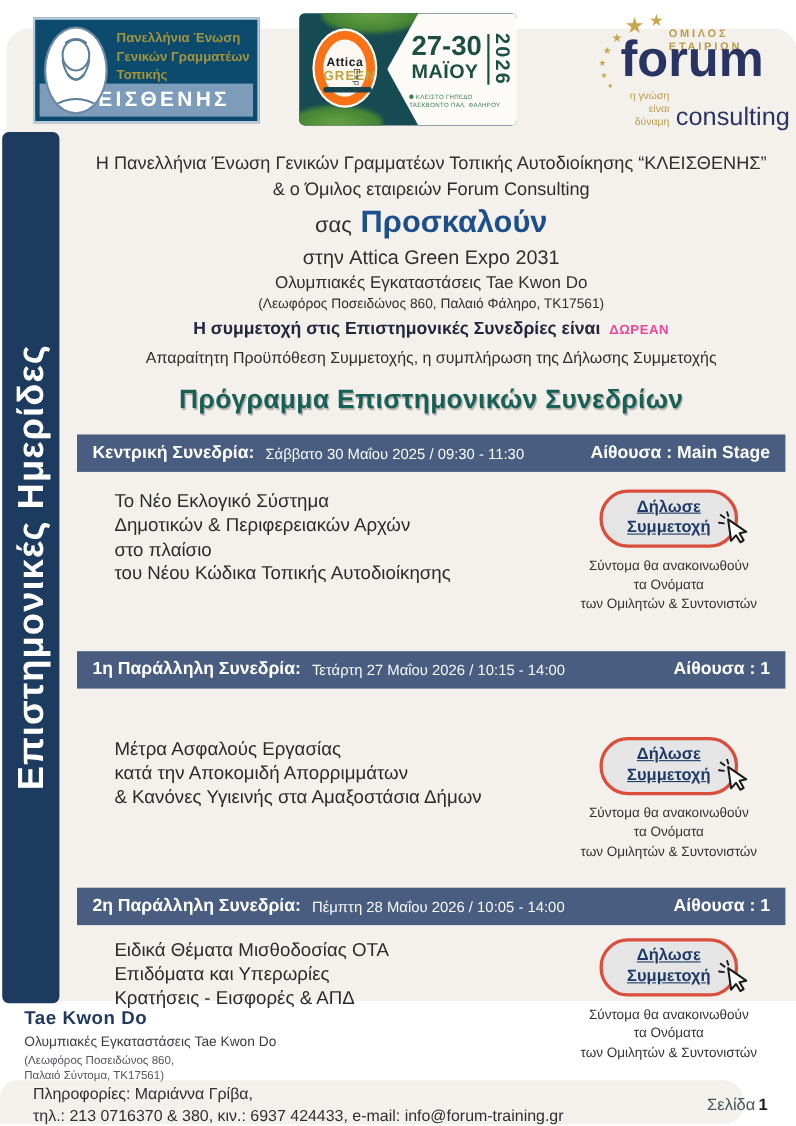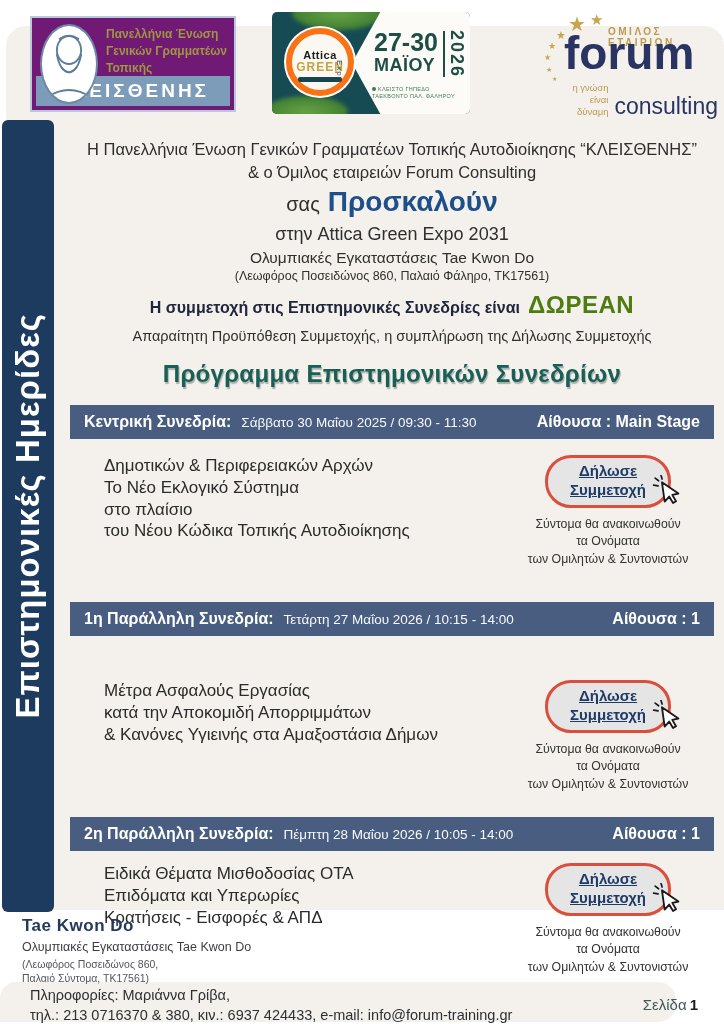--- a/index.html
+++ b/index.html
@@ -26,21 +26,21 @@
     background:#1d3b5e;border-radius:6px;z-index:3;
     display:flex;align-items:center;justify-content:center;
   }
   .sidebar span{
     writing-mode:vertical-rl;transform:rotate(180deg);
     color:#ffffff;font-size:33px;font-weight:bold;letter-spacing:1px;white-space:nowrap;
   }
   
   .logo-kl{
     position:absolute;left:30px;top:16px;width:206px;height:96px;z-index:4;
-    background:#701a75;border:2px solid #b7c9da;box-sizing:border-box;
+    background:#0c4a6e;border:2px solid #b7c9da;box-sizing:border-box;
   }
   .kl-band{
     position:absolute;left:4px;right:4px;bottom:4px;height:30px;
     background:#7d9cba;color:#fff;text-align:center;line-height:30px;
     font-size:19px;letter-spacing:3px;font-weight:600;
   }
   .kl-oval{
     position:absolute;left:8px;top:6px;width:58px;height:80px;background:#fff;
     border:2px solid #6d89a6;border-radius:50%;z-index:2;overflow:hidden;box-sizing:border-box;
   }
@@ -54,22 +54,22 @@
     background:#174b54;border-radius:5px;overflow:hidden;
   }
   .leaf{position:absolute;border-radius:50%;filter:blur(2px);background:radial-gradient(ellipse at center,#67a344 0%,#3f7d31 75%);}
   .leaf1{left:20px;top:-16px;width:92px;height:34px;}
   .leaf2{left:-8px;bottom:-14px;width:84px;height:32px;}
   .expo-white{
     position:absolute;right:0;top:0;width:118px;height:102px;background:#fcfbf7;
     clip-path:polygon(24% 0,100% 0,100% 100%,24% 100%,0 50%);
   }
   .expo-badge{
-    position:absolute;left:14px;top:16px;width:68px;height:68px;border-radius:50%;
-    background:#fbf8f1;border:6px solid #f97316;box-shadow:0 0 0 2px #ffffff;
+    position:absolute;left:14px;top:16px;width:55px;height:68px;border-radius:50%;
+    background:#fbf8f1;border:8px solid #f97316;box-shadow:0 0 0 2px #ffffff;
     box-sizing:border-box;text-align:center;z-index:2;
   }
   .expo-badge .b-city{font-size:11px;font-weight:bold;color:#1c1c1c;margin-top:15px;letter-spacing:.5px;}
   .expo-badge .b-green{font-size:12px;font-weight:bold;color:#c5a43f;letter-spacing:1px;line-height:1.1;}
   .expo-badge .b-banner{width:44px;height:5px;background:#18454d;margin:3px auto 0;border-radius:2px;}
   .expo-badge .b-expo{
     position:absolute;right:4px;top:26px;font-size:8px;color:#444;
     writing-mode:vertical-rl;letter-spacing:1px;
   }
   .expo-dates{position:absolute;left:102px;top:18px;display:flex;align-items:flex-start;z-index:2;}
@@ -95,21 +95,21 @@
   .title{color:#e5392e;font-size:32px;font-weight:bold;letter-spacing:1px;margin:12px 0 0;}
   .intro-line{font-size:16.5px;margin-top:8px;color:#2e2e2e;}
   .intro-line2{font-size:16.5px;margin-top:4px;color:#2e2e2e;}
   .invite{margin-top:4px;}
   .invite .small{font-size:20px;color:#2e2e2e;margin-right:8px;}
   .invite .big{font-size:28px;font-weight:bold;color:#1d4f8a;}
   .event{font-size:18px;margin-top:6px;}
   .venue{font-size:15.5px;margin-top:4px;}
   .address{font-size:12.5px;margin-top:2px;}
   .free{margin-top:8px;font-size:16px;font-weight:bold;color:#20263c;}
-  .free .hl{color:#4d7c0f;font-size:24px;margin-left:8px;letter-spacing:.5px;}
+  .free .hl{color:#ec4899;font-size:12px;margin-left:8px;letter-spacing:.5px;}
   .condition{font-size:14.5px;margin-top:9px;}
   .program-title{
     margin-top:16px;font-size:24px;font-weight:bold;color:#185f55;
     text-shadow:1px 1.5px 1px rgba(45,45,45,.35);letter-spacing:.3px;
   }
   
   .s-bar{
     margin-top:17px;height:34px;background:#485d7f;color:#fff;
     display:flex;align-items:center;padding:0 14px;box-sizing:border-box;text-align:left;
   }
@@ -225,22 +225,22 @@
   <div class="program-title">Πρόγραμμα Επιστημονικών Συνεδρίων</div>
 
   <div>
     <div class="s-bar">
       <span class="s-label">Κεντρική Συνεδρία:</span>
       <span class="s-date">Σάββατο 30 Μαΐου 2025 / 09:30 - 11:30</span>
       <span class="s-room">Αίθουσα : Main Stage</span>
     </div>
     <div class="s-body h1">
       <div class="topic">
+        <div>Το Νέο Εκλογικό Σύστημα</div>
         <div>Δημοτικών &amp; Περιφερειακών Αρχών</div>
-        <div>Το Νέο Εκλογικό Σύστημα</div>
         <div>στο πλαίσιο</div>
         <div>του Νέου Κώδικα Τοπικής Αυτοδιοίκησης</div>
       </div>
       <div class="cta-col">
         <div class="cta-btn">
           <span class="l">Δήλωσε</span>
           <span class="l">Συμμετοχή</span>
           <svg class="cursor-icon" viewBox="0 0 26 26" width="32" height="32">
             <path d="M9 6 L9 22 L13.2 18.4 L15.6 24 L18.2 22.9 L15.9 17.4 L21 17 Z" fill="#ffffff" stroke="#1a1a1a" stroke-width="1.5" stroke-linejoin="round"></path>
             <path d="M6.5 4.5 L4 2 M5.5 8.5 L2 7.5 M9.5 3.5 L9 0.5" stroke="#1a1a1a" stroke-width="1.4" fill="none" stroke-linecap="round"></path>

